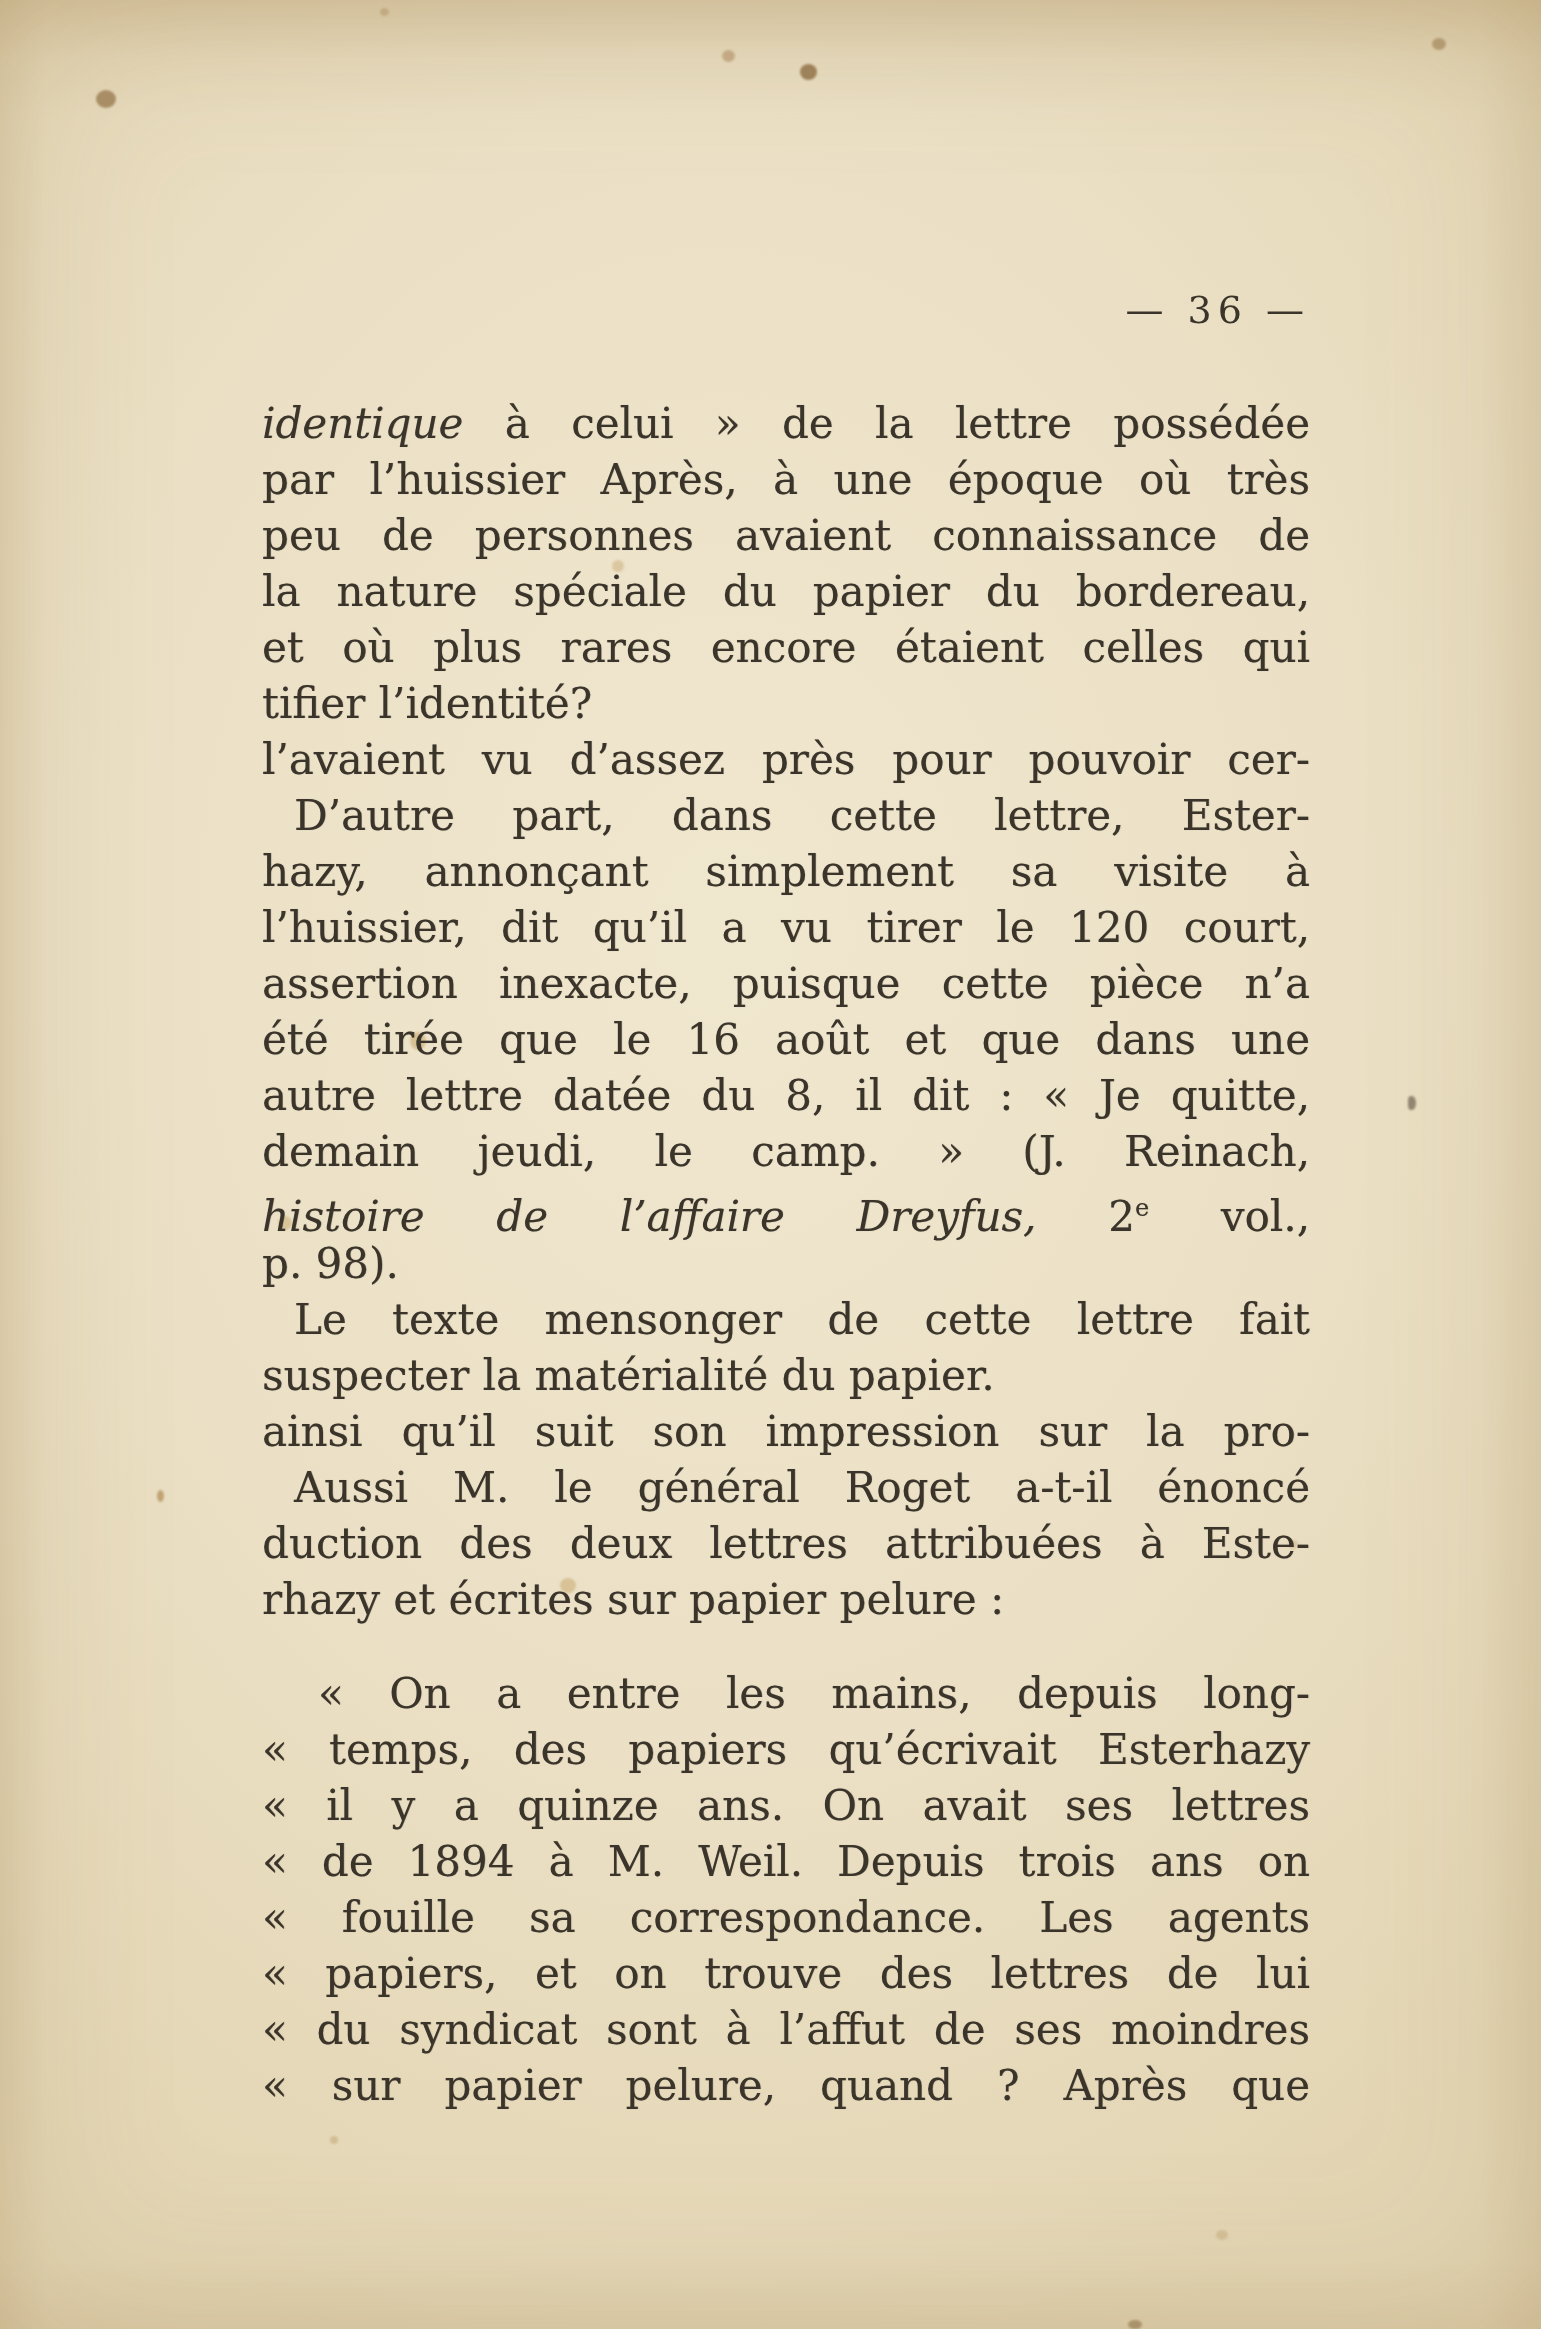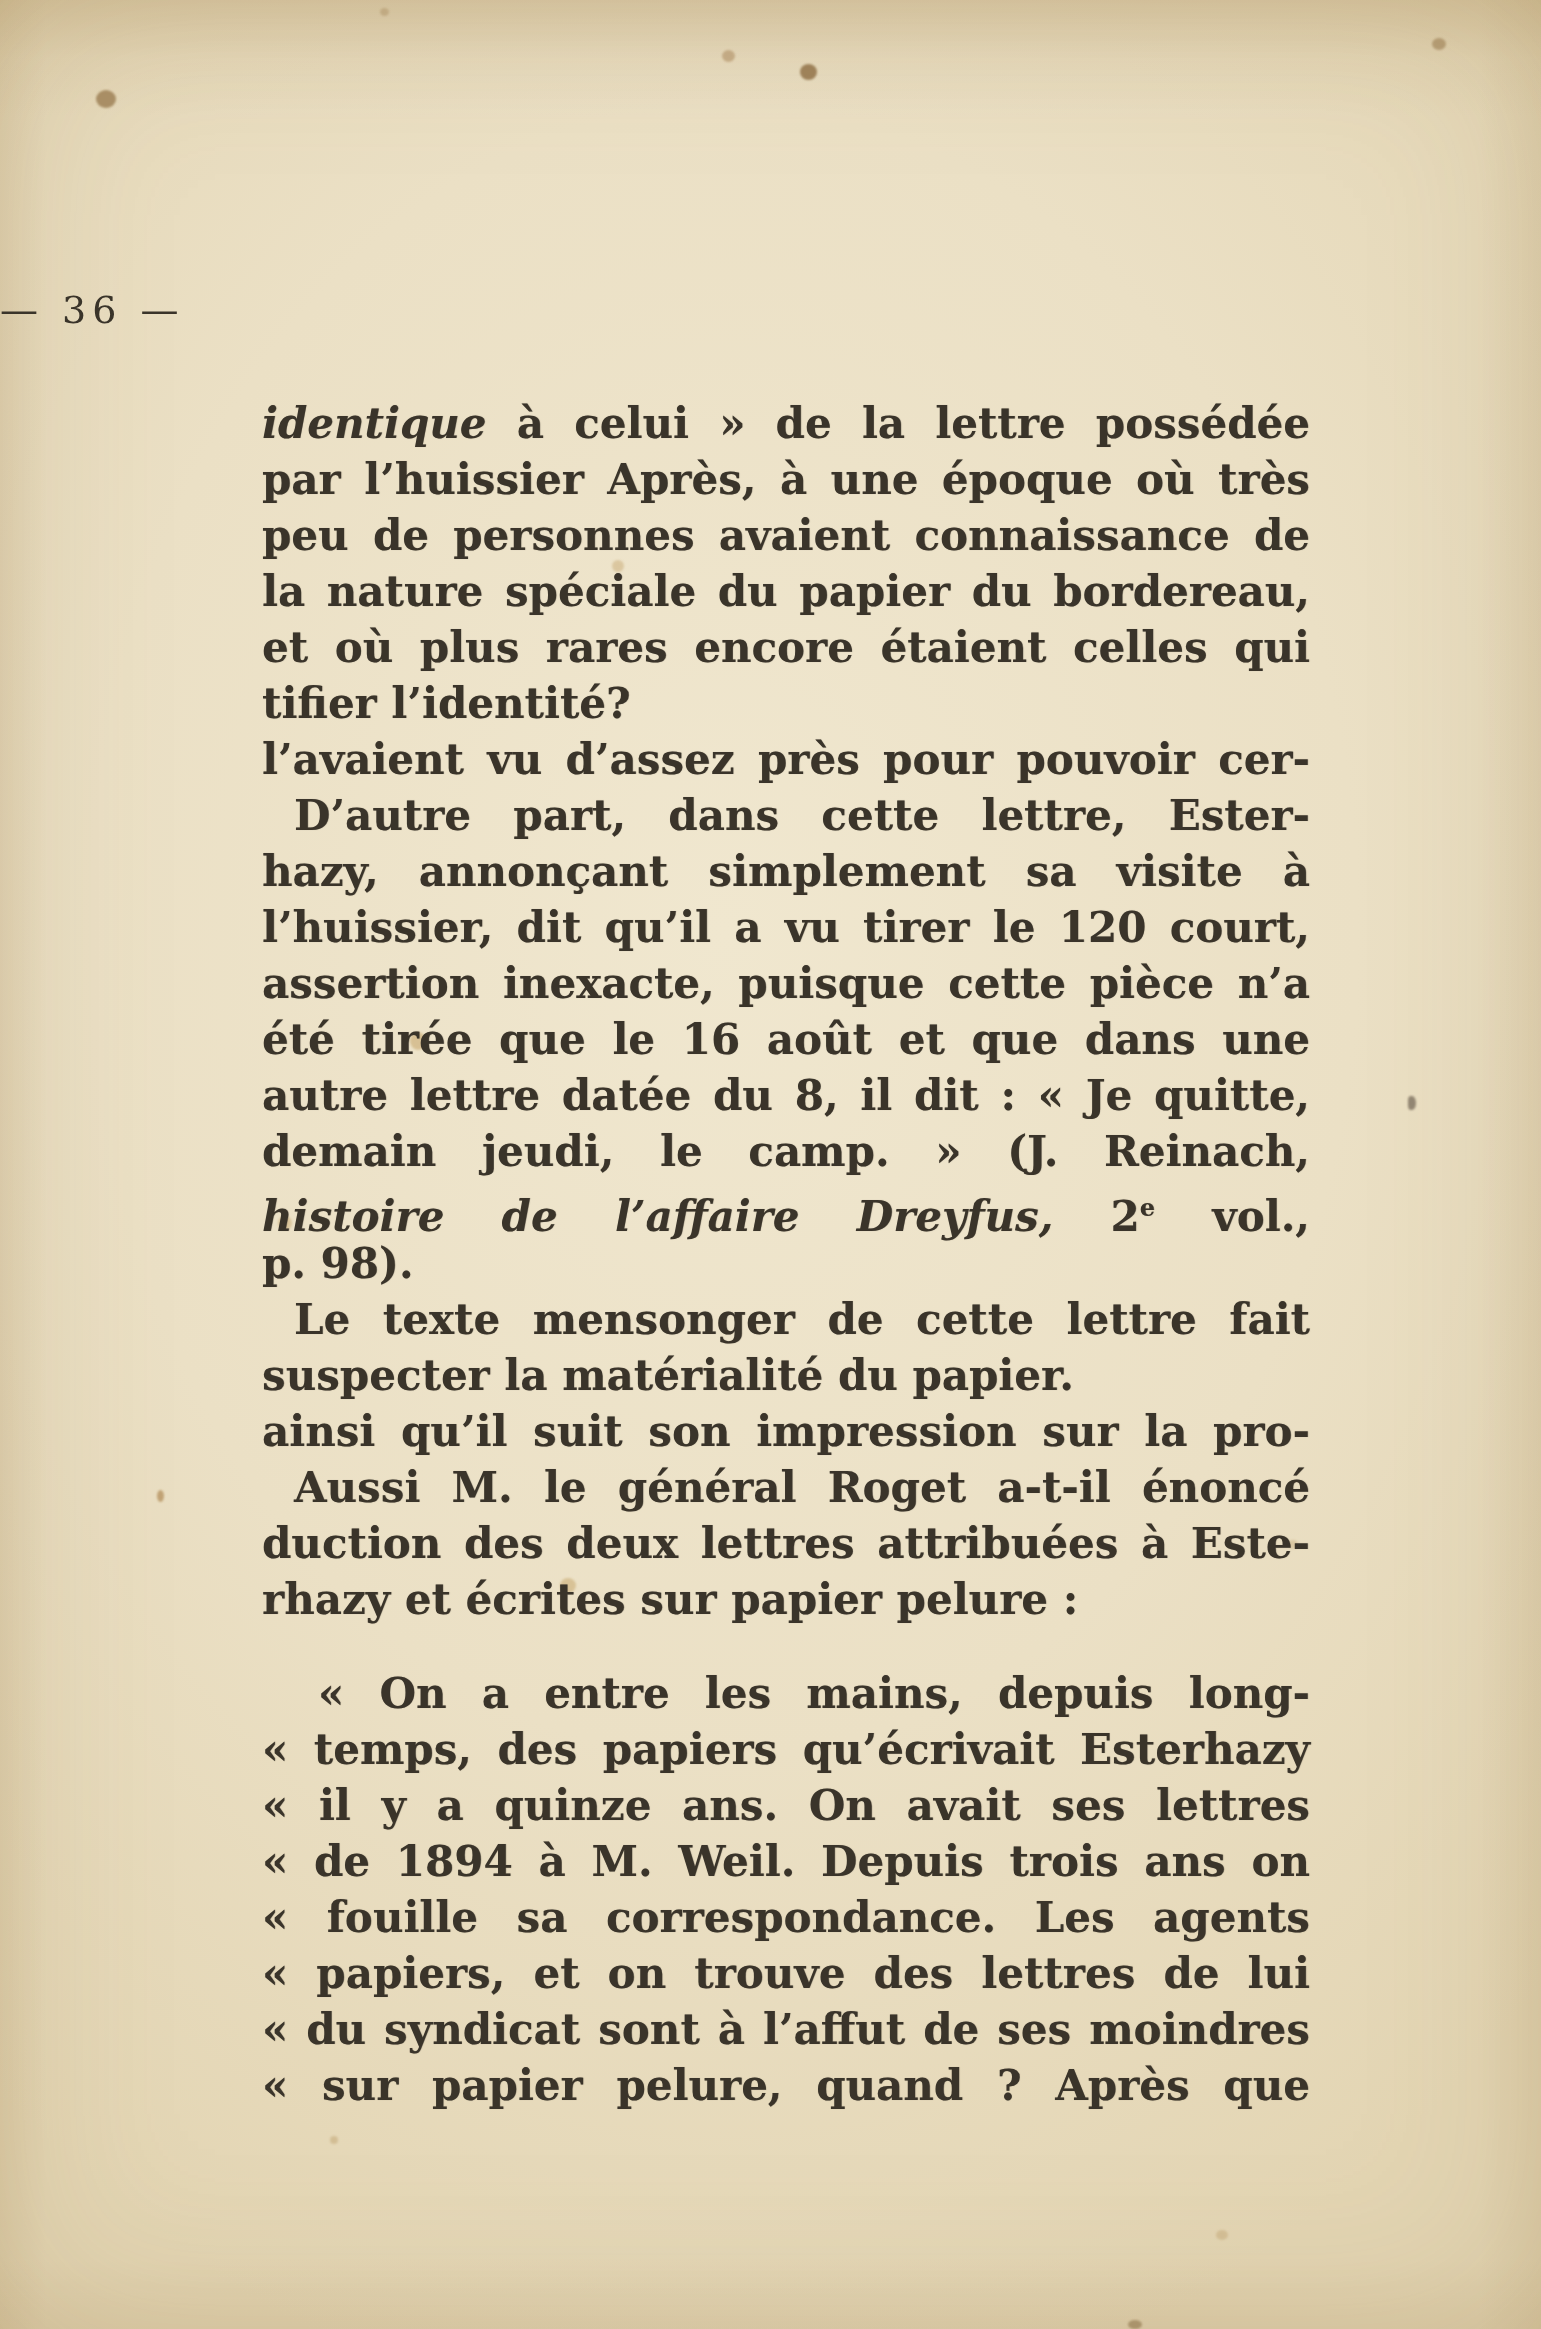--- a/index.html
+++ b/index.html
@@ -14,38 +14,37 @@
     background:
       linear-gradient(180deg, rgba(184,156,106,0.32) 0%, rgba(184,156,106,0.08) 2.5%, rgba(184,156,106,0) 5%),
       linear-gradient(0deg, rgba(180,150,100,0.12) 0%, rgba(180,150,100,0) 3%),
       linear-gradient(90deg, rgba(175,145,95,0.14) 0%, rgba(175,145,95,0) 3%, rgba(175,145,95,0) 96%, rgba(175,145,95,0.12) 100%),
       radial-gradient(ellipse 1150px 1500px at 47% 40%, #f0e7cf 0%, #ebe0c5 55%, #e3d5b3 100%);
     box-shadow: inset 0 0 180px rgba(140,110,60,0.18);
   }
   .pagenum {
     position: absolute;
     top: 288px; left: 0; width: 1310px;
-    text-align: left;
+    text-align: right;
     font-size: 38px;
     letter-spacing: 6px;
     color: var(--ink, #3a342a);
   }
   .text {
     position: absolute;
     left: 262px; top: 396px; width: 1048px;
   }
   .line {
     font-size: 42px;
     line-height: 56px;
     height: 56px;
     text-align: justify;
     text-align-last: justify;
     white-space: normal;
     text-shadow: 0.4px 0.4px 0.7px rgba(58,52,42,0.45);
-    font-weight: bold;
   }
   .line.end  { text-align-last: left; }
   .line.ind  { text-indent: 32px; }
   .line.qind { text-indent: 56px; }
   .line.gap  { height: 38px; line-height: 38px; }
   .i   { font-style: italic; }
   .sup { font-size: 24px; vertical-align: 15px; }
   .stain {
     position: absolute;
     border-radius: 50%;

